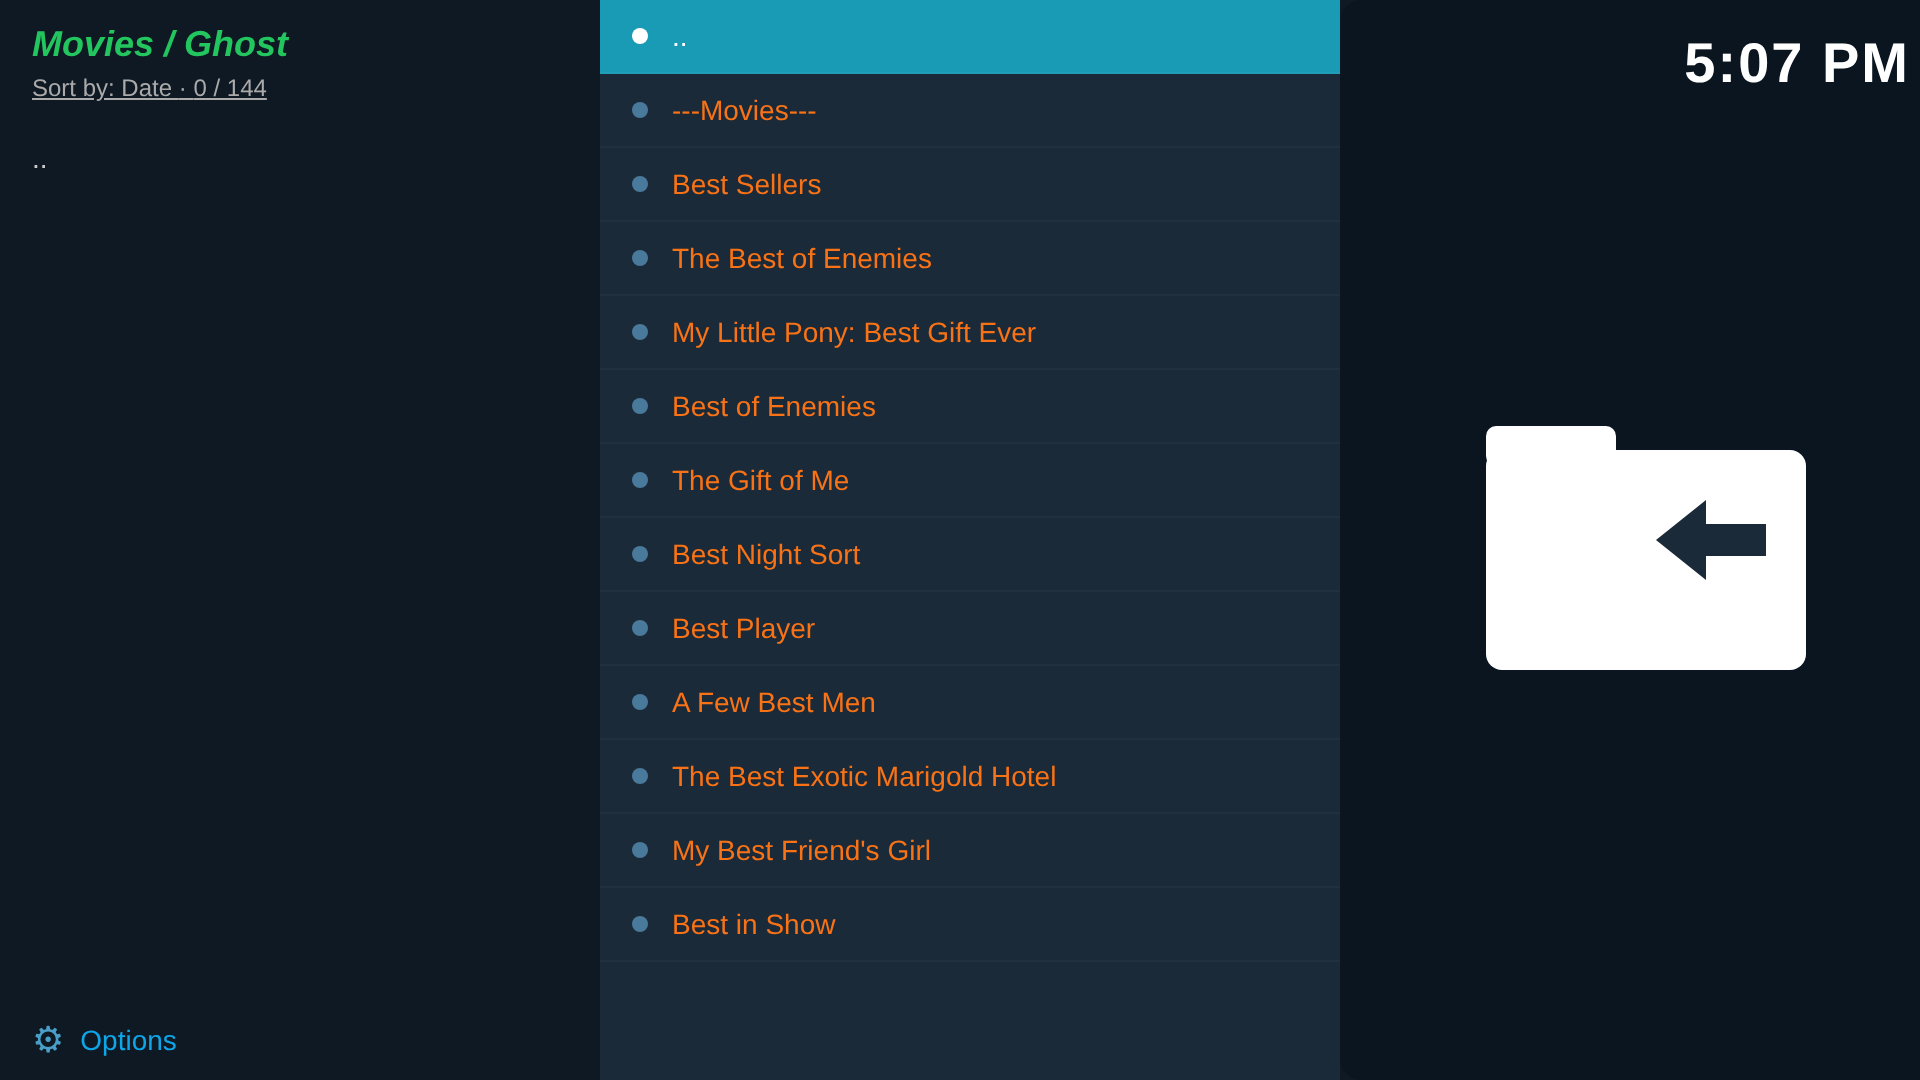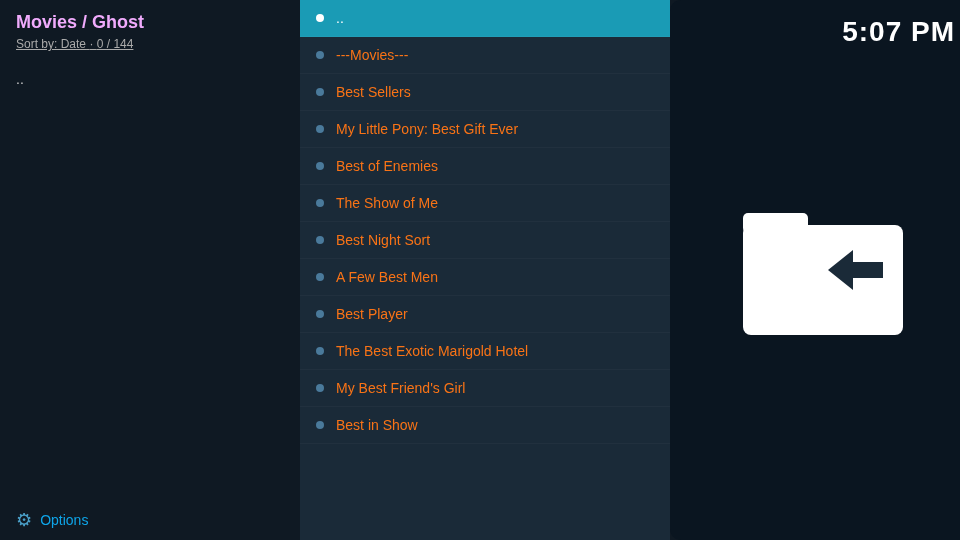--- a/index.html
+++ b/index.html
@@ -18,24 +18,25 @@
       left: 0; top: 0;
       width: 300px;
       height: 540px;
       background: #0f1923;
       display: flex;
       flex-direction: column;
       padding: 12px 16px;
     }
 
     #sidebar-title {
-      color: #f0abfc;
+      color: #22c55e;
       font-size: 18px;
       font-weight: bold;
       margin-bottom: 4px;
+      font-style: italic;
     }
 
     #sidebar-subtitle {
       color: #aaaaaa;
       font-size: 12px;
       margin-bottom: 20px;
       text-decoration: underline;
     }
 
     #sidebar-dotdot {
@@ -169,41 +170,45 @@
     <div class="list-item">
       <span class="bullet"></span>
       <span class="item-label">---Movies---</span>
     </div>
     <div class="list-item">
       <span class="bullet"></span>
       <span class="item-label">Best Sellers</span>
     </div>
     <div class="list-item">
       <span class="bullet"></span>
+      <span class="item-label">The Best of Enemies</span>
+    </div>
+    <div class="list-item">
+      <span class="bullet"></span>
       <span class="item-label">My Little Pony: Best Gift Ever</span>
     </div>
     <div class="list-item">
       <span class="bullet"></span>
       <span class="item-label">Best of Enemies</span>
     </div>
     <div class="list-item">
       <span class="bullet"></span>
-      <span class="item-label">The Show of Me</span>
+      <span class="item-label">The Gift of Me</span>
     </div>
     <div class="list-item">
       <span class="bullet"></span>
       <span class="item-label">Best Night Sort</span>
     </div>
     <div class="list-item">
       <span class="bullet"></span>
+      <span class="item-label">Best Player</span>
+    </div>
+    <div class="list-item">
+      <span class="bullet"></span>
       <span class="item-label">A Few Best Men</span>
-    </div>
-    <div class="list-item">
-      <span class="bullet"></span>
-      <span class="item-label">Best Player</span>
     </div>
     <div class="list-item">
       <span class="bullet"></span>
       <span class="item-label">The Best Exotic Marigold Hotel</span>
     </div>
     <div class="list-item">
       <span class="bullet"></span>
       <span class="item-label">My Best Friend's Girl</span>
     </div>
     <div class="list-item">

